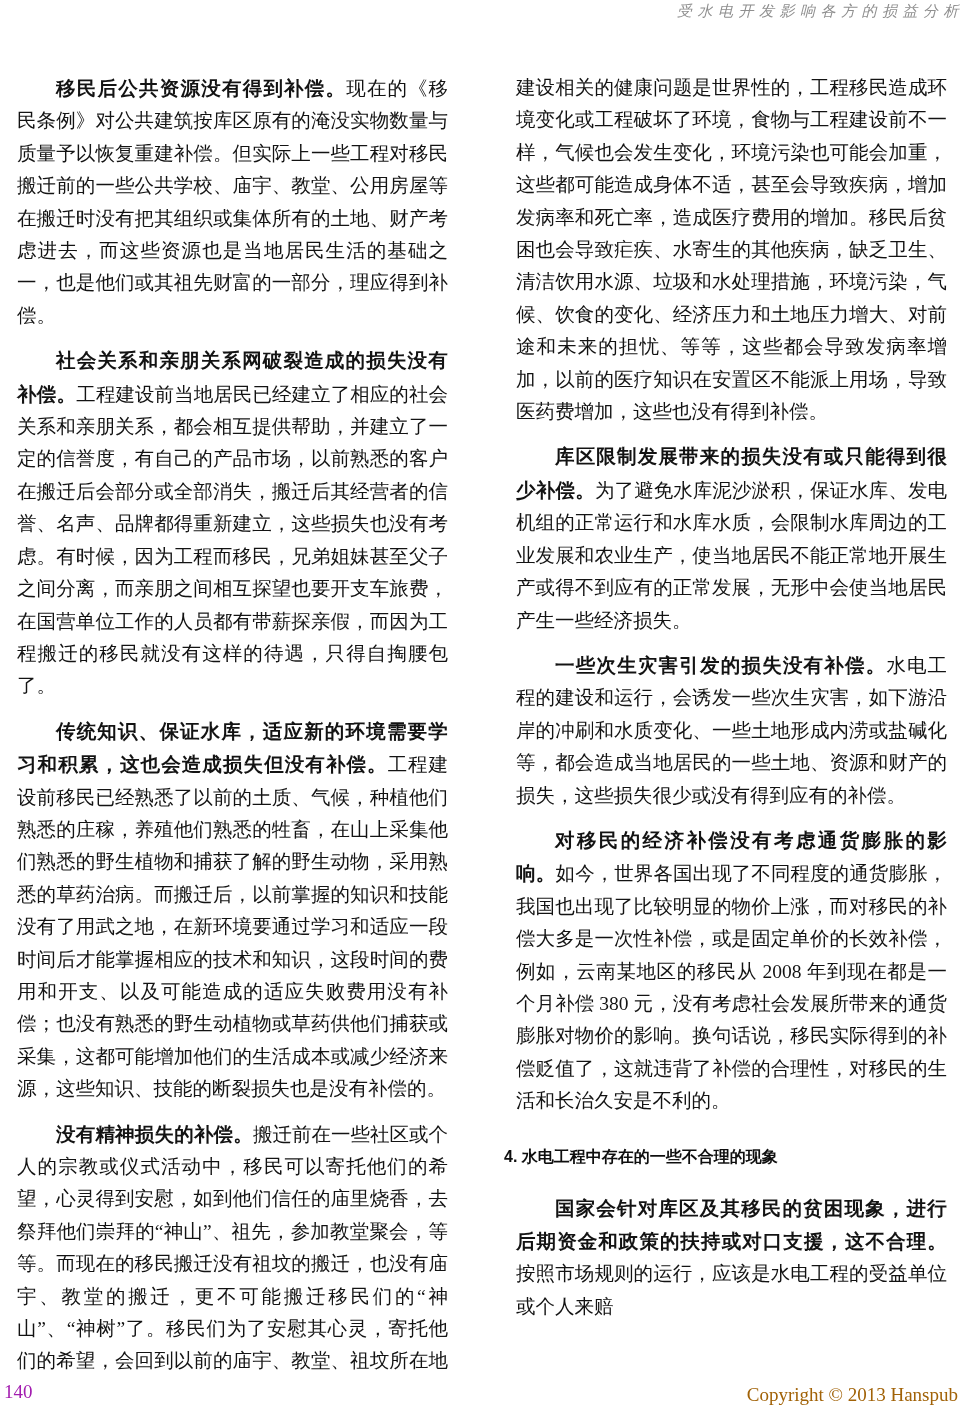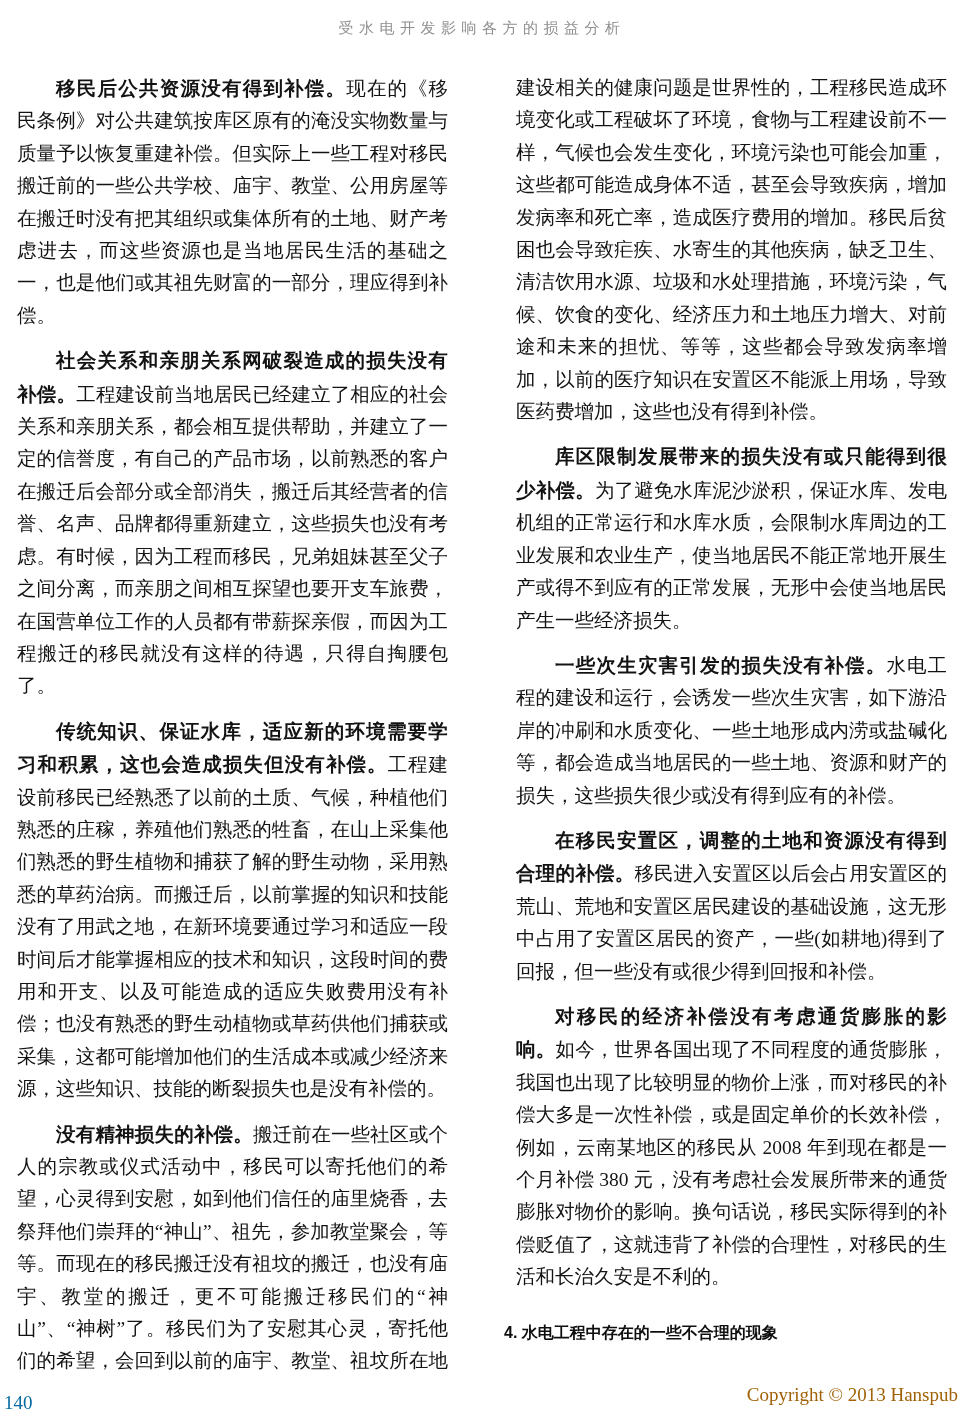--- a/index.html
+++ b/index.html
@@ -6,26 +6,27 @@
   body {
     width:964px; height:1414px;
     background:#ffffff;
     position:relative;
     overflow:hidden;
     font-family:"Liberation Serif","DejaVu Serif",serif;
     color:#161616;
   }
   .running-title {
     position:absolute;
-    top:19px; left:0; width:100%;
-    text-align:center;
+    top:2px; left:0; width:100%;
+    text-align:right;
     font-size:15px;
     letter-spacing:5.5px;
     color:#8f8f8f;
     white-space:nowrap;
+    font-style:italic;
   }
   .content {
     position:absolute;
     top:60px; left:5px;
     width:954px; height:1312px;
     overflow:hidden;
     display:flex;
     column-gap:44px;
   }
   .col {
@@ -46,23 +47,23 @@
     font-family:"Liberation Sans","DejaVu Sans",sans-serif;
     font-size:16px;
     line-height:30px;
     font-weight:700;
     margin:24px 0 20px 0;
     text-indent:0;
     color:#0e0e0e;
   }
   .footer-pagenum {
     position:absolute;
-    left:4px; bottom:0;
+    left:4px; bottom:11px;
     font-size:19px;
-    color:#0369a1;
+    color:#a21caf;
   }
   .footer-copyright {
     position:absolute;
     right:6px; bottom:8px;
     font-size:19px;
     color:#a16207;
   }
 </style>
 </head>
 <body>
@@ -74,21 +75,20 @@
       <p class="para"><b>移民后公共资源没有得到补偿。</b>现在的《移民条例》对公共建筑按库区原有的淹没实物数量与质量予以恢复重建补偿。但实际上一些工程对移民搬迁前的一些公共学校、庙宇、教堂、公用房屋等在搬迁时没有把其组织或集体所有的土地、财产考虑进去，而这些资源也是当地居民生活的基础之一，也是他们或其祖先财富的一部分，理应得到补偿。</p>
       <p class="para"><b>社会关系和亲朋关系网破裂造成的损失没有补偿。</b>工程建设前当地居民已经建立了相应的社会关系和亲朋关系，都会相互提供帮助，并建立了一定的信誉度，有自己的产品市场，以前熟悉的客户在搬迁后会部分或全部消失，搬迁后其经营者的信誉、名声、品牌都得重新建立，这些损失也没有考虑。有时候，因为工程而移民，兄弟姐妹甚至父子之间分离，而亲朋之间相互探望也要开支车旅费，在国营单位工作的人员都有带薪探亲假，而因为工程搬迁的移民就没有这样的待遇，只得自掏腰包了。</p>
       <p class="para"><b>传统知识、保证水库，适应新的环境需要学习和积累，这也会造成损失但没有补偿。</b>工程建设前移民已经熟悉了以前的土质、气候，种植他们熟悉的庄稼，养殖他们熟悉的牲畜，在山上采集他们熟悉的野生植物和捕获了解的野生动物，采用熟悉的草药治病。而搬迁后，以前掌握的知识和技能没有了用武之地，在新环境要通过学习和适应一段时间后才能掌握相应的技术和知识，这段时间的费用和开支、以及可能造成的适应失败费用没有补偿；也没有熟悉的野生动植物或草药供他们捕获或采集，这都可能增加他们的生活成本或减少经济来源，这些知识、技能的断裂损失也是没有补偿的。</p>
       <p class="para"><b>没有精神损失的补偿。</b>搬迁前在一些社区或个人的宗教或仪式活动中，移民可以寄托他们的希望，心灵得到安慰，如到他们信任的庙里烧香，去祭拜他们崇拜的“神山”、祖先，参加教堂聚会，等等。而现在的移民搬迁没有祖坟的搬迁，也没有庙宇、教堂的搬迁，更不可能搬迁移民们的“神山”、“神树”了。移民们为了安慰其心灵，寄托他们的希望，会回到以前的庙宇、教堂、祖坟所在地进行相关的仪式和活动，或重新建立他们的宗教文化设施和场地，这些费用没有得到补偿。</p>
       <p class="para"><b>健康受到影响，医药费用增加没有补偿。</b>与大坝</p>
     </div>
   <div class="col">
       <p class="para no-indent">建设相关的健康问题是世界性的，工程移民造成环境变化或工程破坏了环境，食物与工程建设前不一样，气候也会发生变化，环境污染也可能会加重，这些都可能造成身体不适，甚至会导致疾病，增加发病率和死亡率，造成医疗费用的增加。移民后贫困也会导致疟疾、水寄生的其他疾病，缺乏卫生、清洁饮用水源、垃圾和水处理措施，环境污染，气候、饮食的变化、经济压力和土地压力增大、对前途和未来的担忧、等等，这些都会导致发病率增加，以前的医疗知识在安置区不能派上用场，导致医药费增加，这些也没有得到补偿。</p>
       <p class="para"><b>库区限制发展带来的损失没有或只能得到很少补偿。</b>为了避免水库泥沙淤积，保证水库、发电机组的正常运行和水库水质，会限制水库周边的工业发展和农业生产，使当地居民不能正常地开展生产或得不到应有的正常发展，无形中会使当地居民产生一些经济损失。</p>
       <p class="para"><b>一些次生灾害引发的损失没有补偿。</b>水电工程的建设和运行，会诱发一些次生灾害，如下游沿岸的冲刷和水质变化、一些土地形成内涝或盐碱化等，都会造成当地居民的一些土地、资源和财产的损失，这些损失很少或没有得到应有的补偿。</p>
-      <p class="para"><b>在移民安置区，调整的土地和资源没有得到合理的补偿。</b>移民进入安置区以后会占用安置区的荒山、荒地和安置区居民建设的基础设施，这无形中占用了安置区居民的资产，一些(如耕地)得到了回报，但一些没有或很少得到回报和补偿。</p>
       <p class="para"><b>对移民的经济补偿没有考虑通货膨胀的影响。</b>如今，世界各国出现了不同程度的通货膨胀，我国也出现了比较明显的物价上涨，而对移民的补偿大多是一次性补偿，或是固定单价的长效补偿，例如，云南某地区的移民从 2008 年到现在都是一个月补偿 380 元，没有考虑社会发展所带来的通货膨胀对物价的影响。换句话说，移民实际得到的补偿贬值了，这就违背了补偿的合理性，对移民的生活和长治久安是不利的。</p>
       <h2 class="section-heading">4. 水电工程中存在的一些不合理的现象</h2>
       <p class="para"><b>国家会针对库区及其移民的贫困现象，进行后期资金和政策的扶持或对口支援，这不合理。</b>按照市场规则的运行，应该是水电工程的受益单位或个人来赔</p>
     </div>
 </div>
 
 <div class="footer-pagenum">140</div>
 
 <div class="footer-copyright">Copyright © 2013 Hanspub</div>
 

